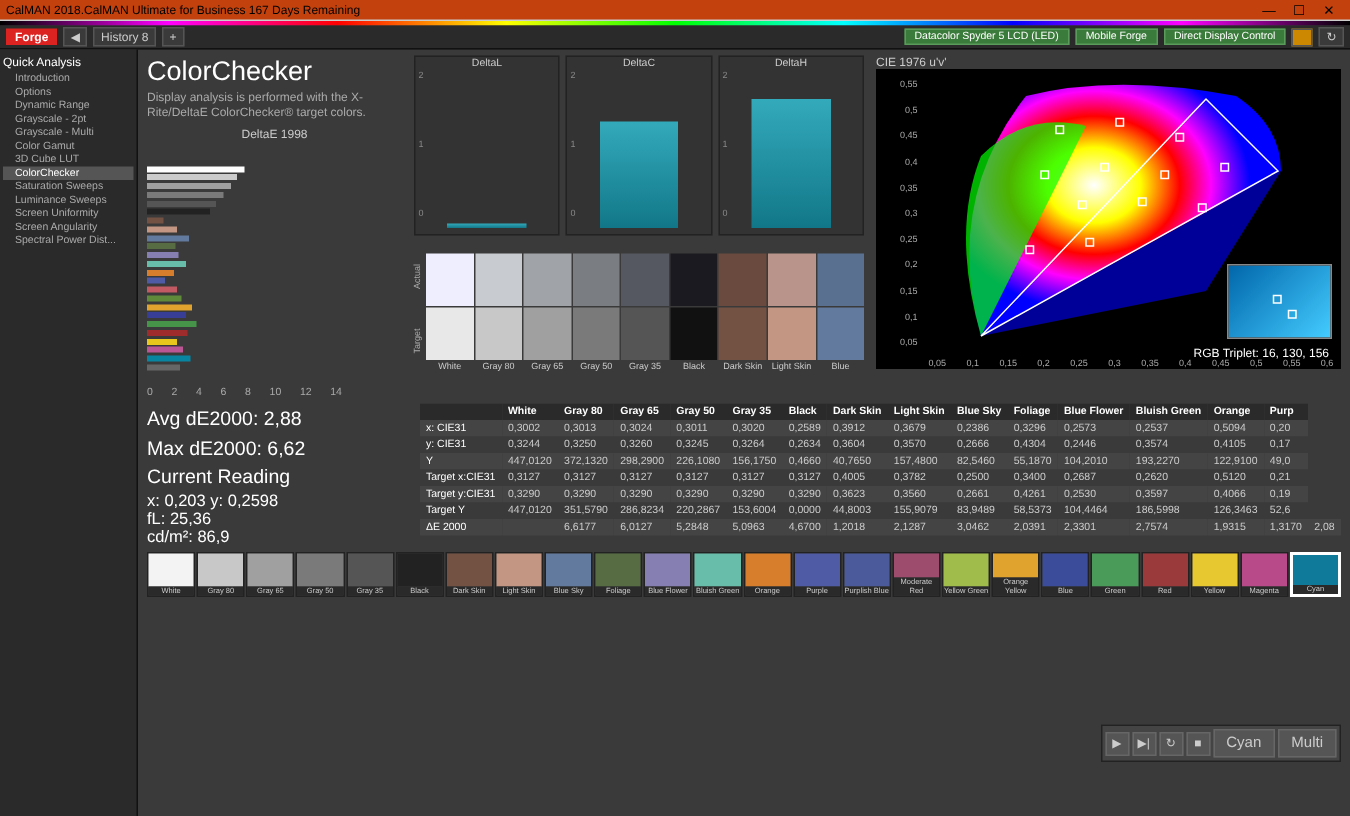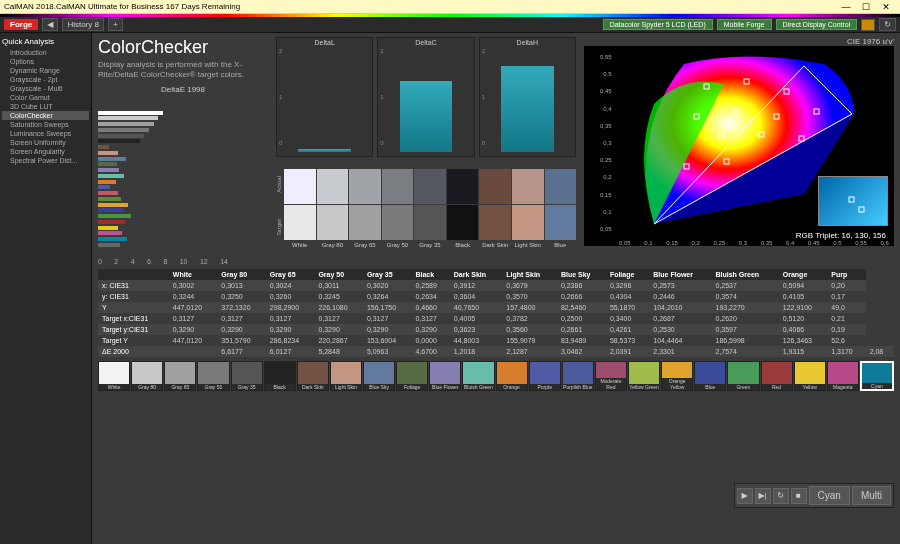--- a/index.html
+++ b/index.html
@@ -1,17 +1,17 @@
 <!DOCTYPE html>
 <html><head>
 <meta charset="utf-8">
 <style>
 *{box-sizing:border-box;margin:0;padding:0;font-family:Arial,sans-serif}
 body{background:#3a3a3a;color:#ccc;width:900px;height:544px;overflow:hidden;font-size:9px}
-.titlebar{background:#fef9c3;height:14px;display:flex;align-items:center;padding:0 4px;color:#000;font-size:8px;border-bottom:1px solid #ccc}
+.titlebar{background:#c2410c;height:14px;display:flex;align-items:center;padding:0 4px;color:#000;font-size:8px;border-bottom:1px solid #ccc}
 .titlebar .spacer{flex:1}
 .win-btn{width:20px;text-align:center;font-size:9px}
 .rainbow{height:3px;background:linear-gradient(90deg,#000,#f0f,#f00,#ff0,#0f0,#0ff,#00f,#f0f,#000)}
 .topbar{background:#2a2a2a;height:16px;display:flex;align-items:center;padding:0 4px;gap:4px;border-bottom:1px solid #111}
 .logo{background:#d22;color:#fff;padding:1px 6px;font-size:8px;font-weight:bold}
 .tbtn{background:#3a3a3a;border:1px solid #555;color:#ccc;padding:1px 4px;font-size:8px}
 .topbar .spacer{flex:1}
 .green-btn{background:#3a7a3a;border:1px solid #5a9a5a;color:#fff;padding:1px 6px;font-size:7px}
 .orange-btn{background:#c80;width:14px;height:12px;border:1px solid #555}
 .layout{display:flex;height:calc(100% - 33px)}
@@ -33,21 +33,21 @@
 .mini-title{font-size:7px;color:#ccc;text-align:center;padding:1px}
 .mini-body{flex:1;position:relative;display:flex;align-items:flex-end;justify-content:center;padding:4px}
 .mini-bar{width:60%;background:linear-gradient(180deg,#3ab,#178)}
 .mini-axis{position:absolute;left:2px;top:10px;bottom:10px;display:flex;flex-direction:column;justify-content:space-between;font-size:6px;color:#888}
 .swatches{display:flex;margin-top:6px;height:80px;gap:1px}
 .swatch-col{flex:1;display:flex;flex-direction:column;gap:1px;position:relative}
 .sw{flex:1}
 .sw-label{font-size:6px;text-align:center;color:#ccc;padding:1px 0}
 .side-label{writing-mode:vertical-rl;transform:rotate(180deg);font-size:6px;color:#aaa}
 .right-col{flex:1;position:relative}
-.cie-title{text-align:right;font-size:8px;color:#ccc}
+.cie-title{text-align:left;font-size:8px;color:#ccc}
 .cie{height:200px;position:relative;background:#000000}
 .gamut{position:absolute;left:40px;top:8px;width:240px;height:180px}
 .rgb-label{position:absolute;right:4px;bottom:4px;background:rgba(0,0,0,.6);color:#fff;font-size:8px;padding:2px 4px}
 .thumb{position:absolute;right:6px;bottom:20px;width:70px;height:50px;background:linear-gradient(135deg,#06a,#4cf);border:1px solid #888}
 .cie-x{position:absolute;left:35px;right:5px;bottom:0;display:flex;justify-content:space-between;font-size:6px;color:#aaa}
 .cie-y{position:absolute;left:16px;top:8px;bottom:14px;display:flex;flex-direction:column;justify-content:space-between;font-size:6px;color:#aaa;align-items:flex-end}
 .stats{display:flex;gap:10px}
 .stats-left{width:172px;color:#fff}
 .stat-line{font-size:13px;line-height:1.5}
 .stat-sm{font-size:11px}
@@ -313,20 +313,28 @@
               <span>0,45</span>
               <span>0,5</span>
               <span>0,55</span>
               <span>0,6</span>
             </div>
         </div>
       </div>
     </div>
 
     <div class="stats">
+      <div class="stats-left">
+        <div class="stat-line">Avg dE2000: 2,88</div>
+        <div class="stat-line">Max dE2000: 6,62</div>
+        <div class="stat-line">Current Reading</div>
+        <div class="stat-sm">x: 0,203    y: 0,2598</div>
+        <div class="stat-sm">fL: 25,36</div>
+        <div class="stat-sm">cd/m²: 86,9</div>
+      </div>
       <div class="table-wrap">
         <table>
             <thead>
               <tr id="thead-row">
                 <th></th>
                 <th>White</th>
                 <th>Gray 80</th>
                 <th>Gray 65</th>
                 <th>Gray 50</th>
                 <th>Gray 35</th>

